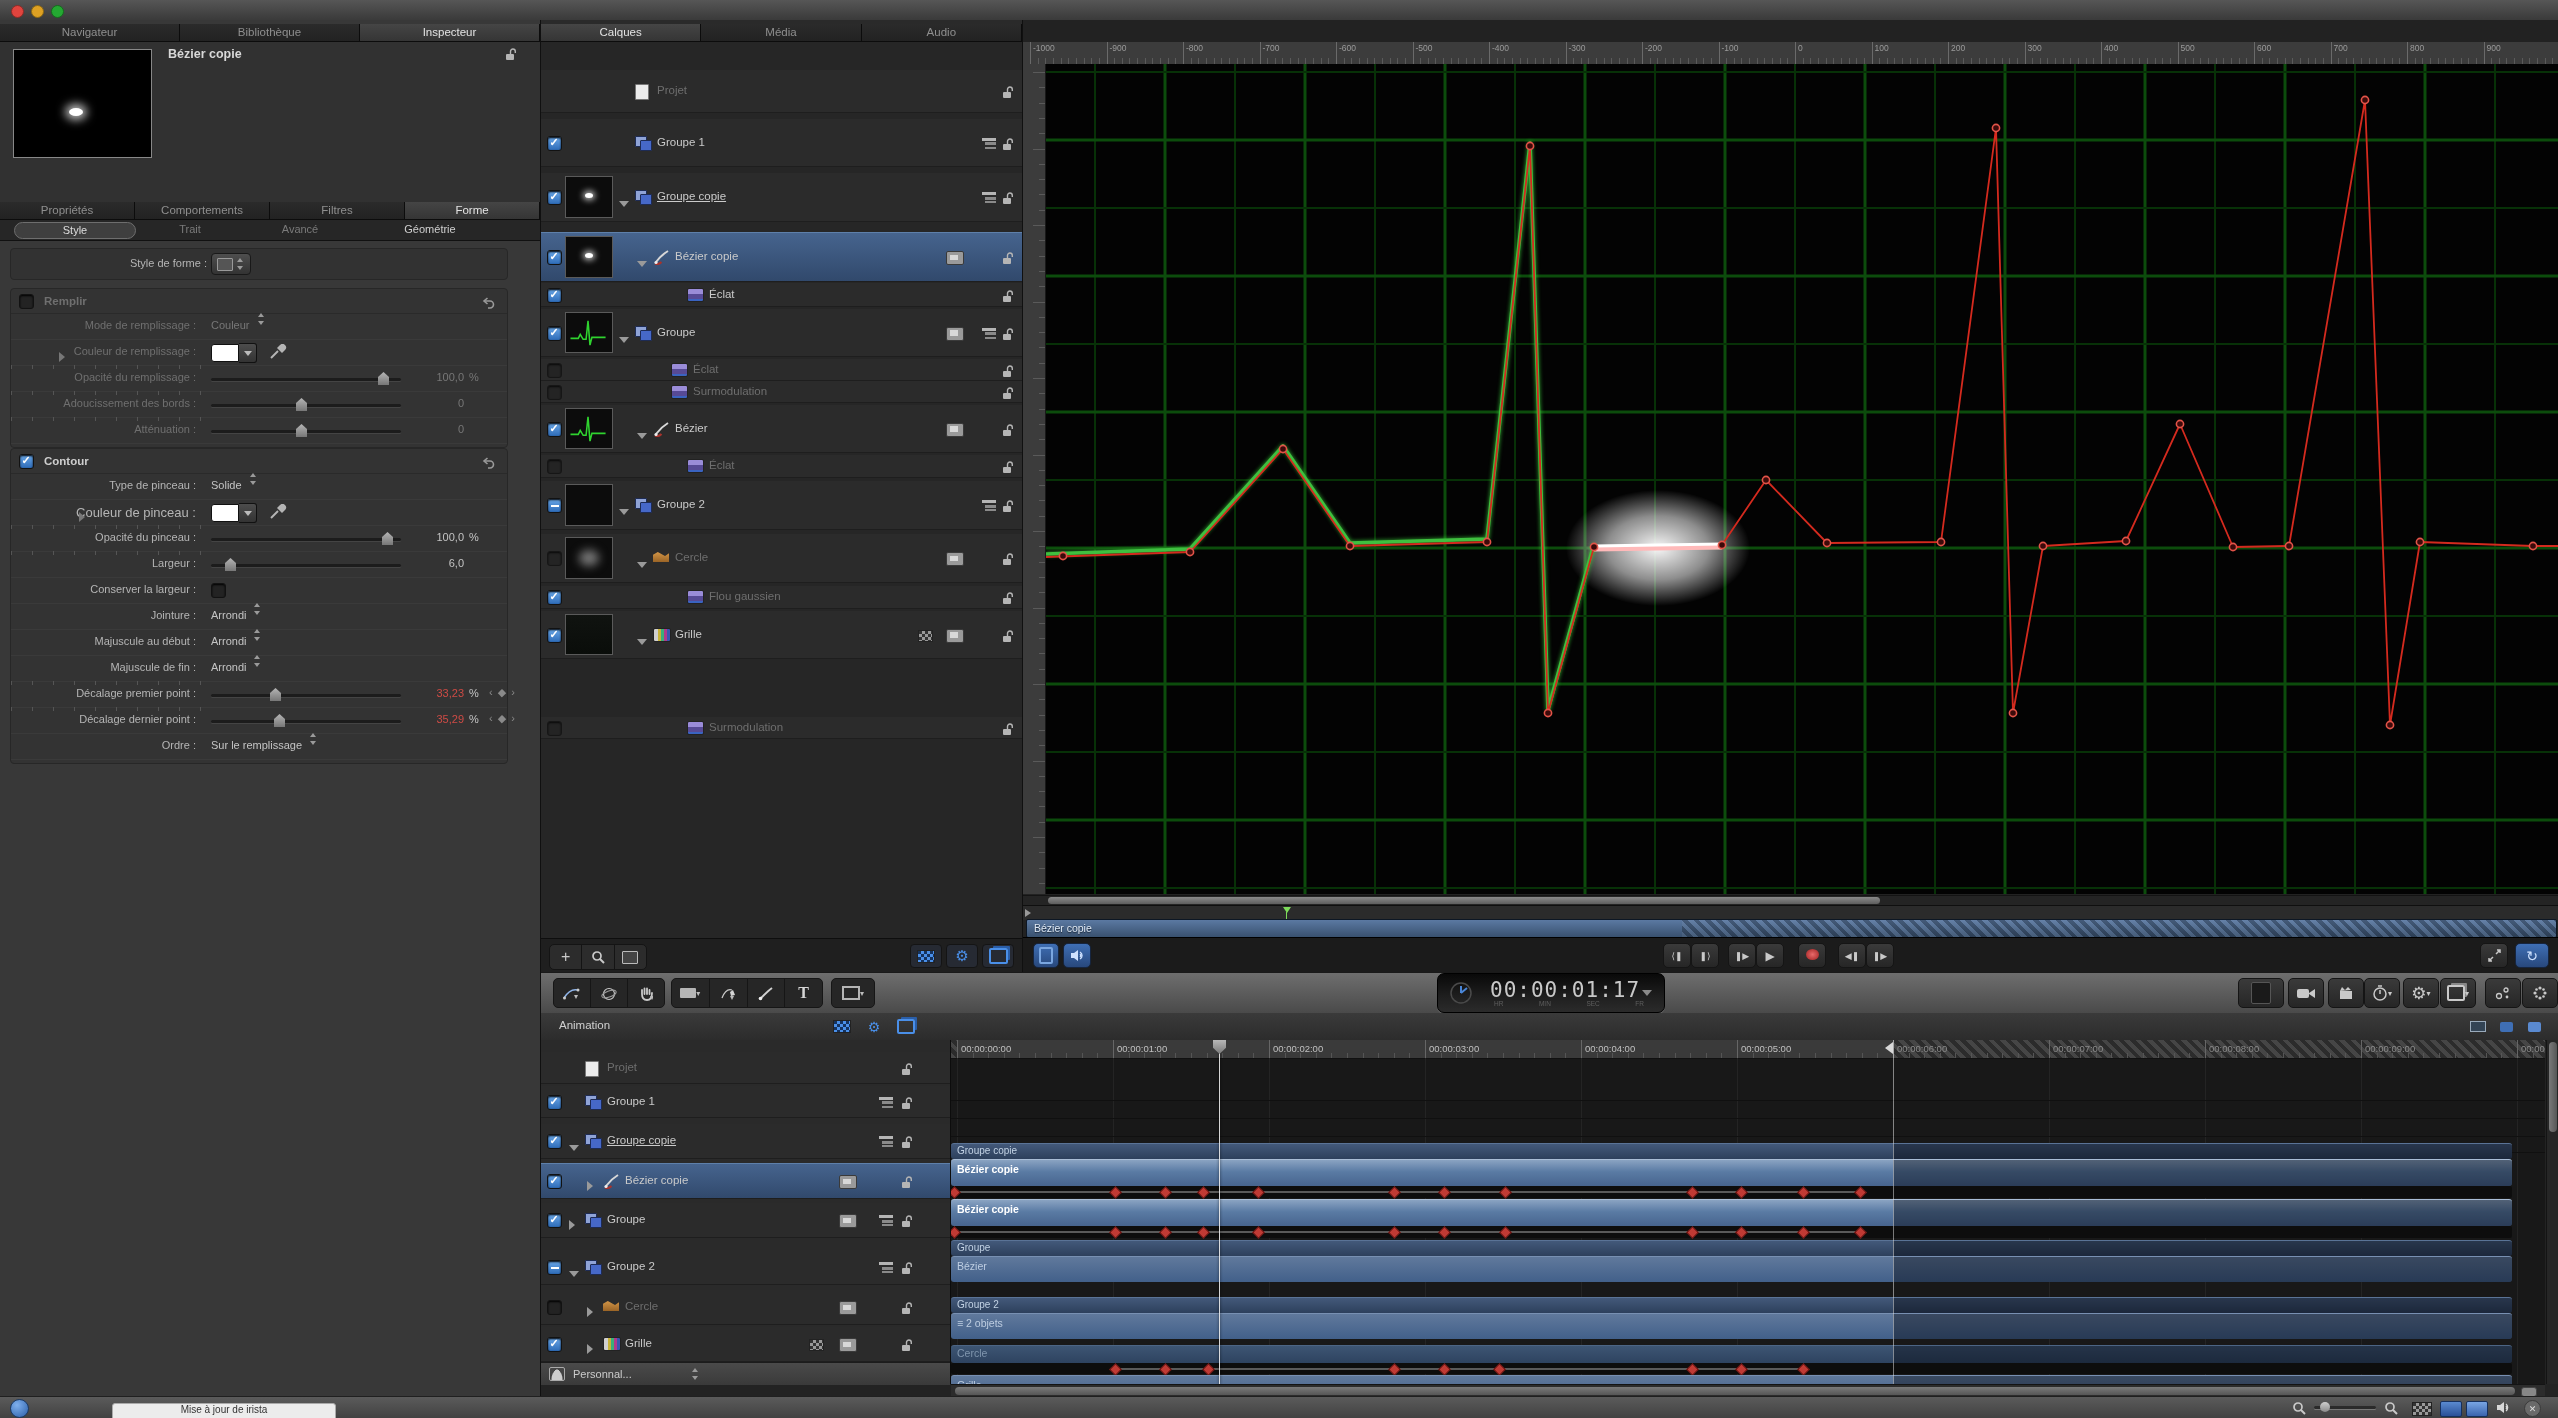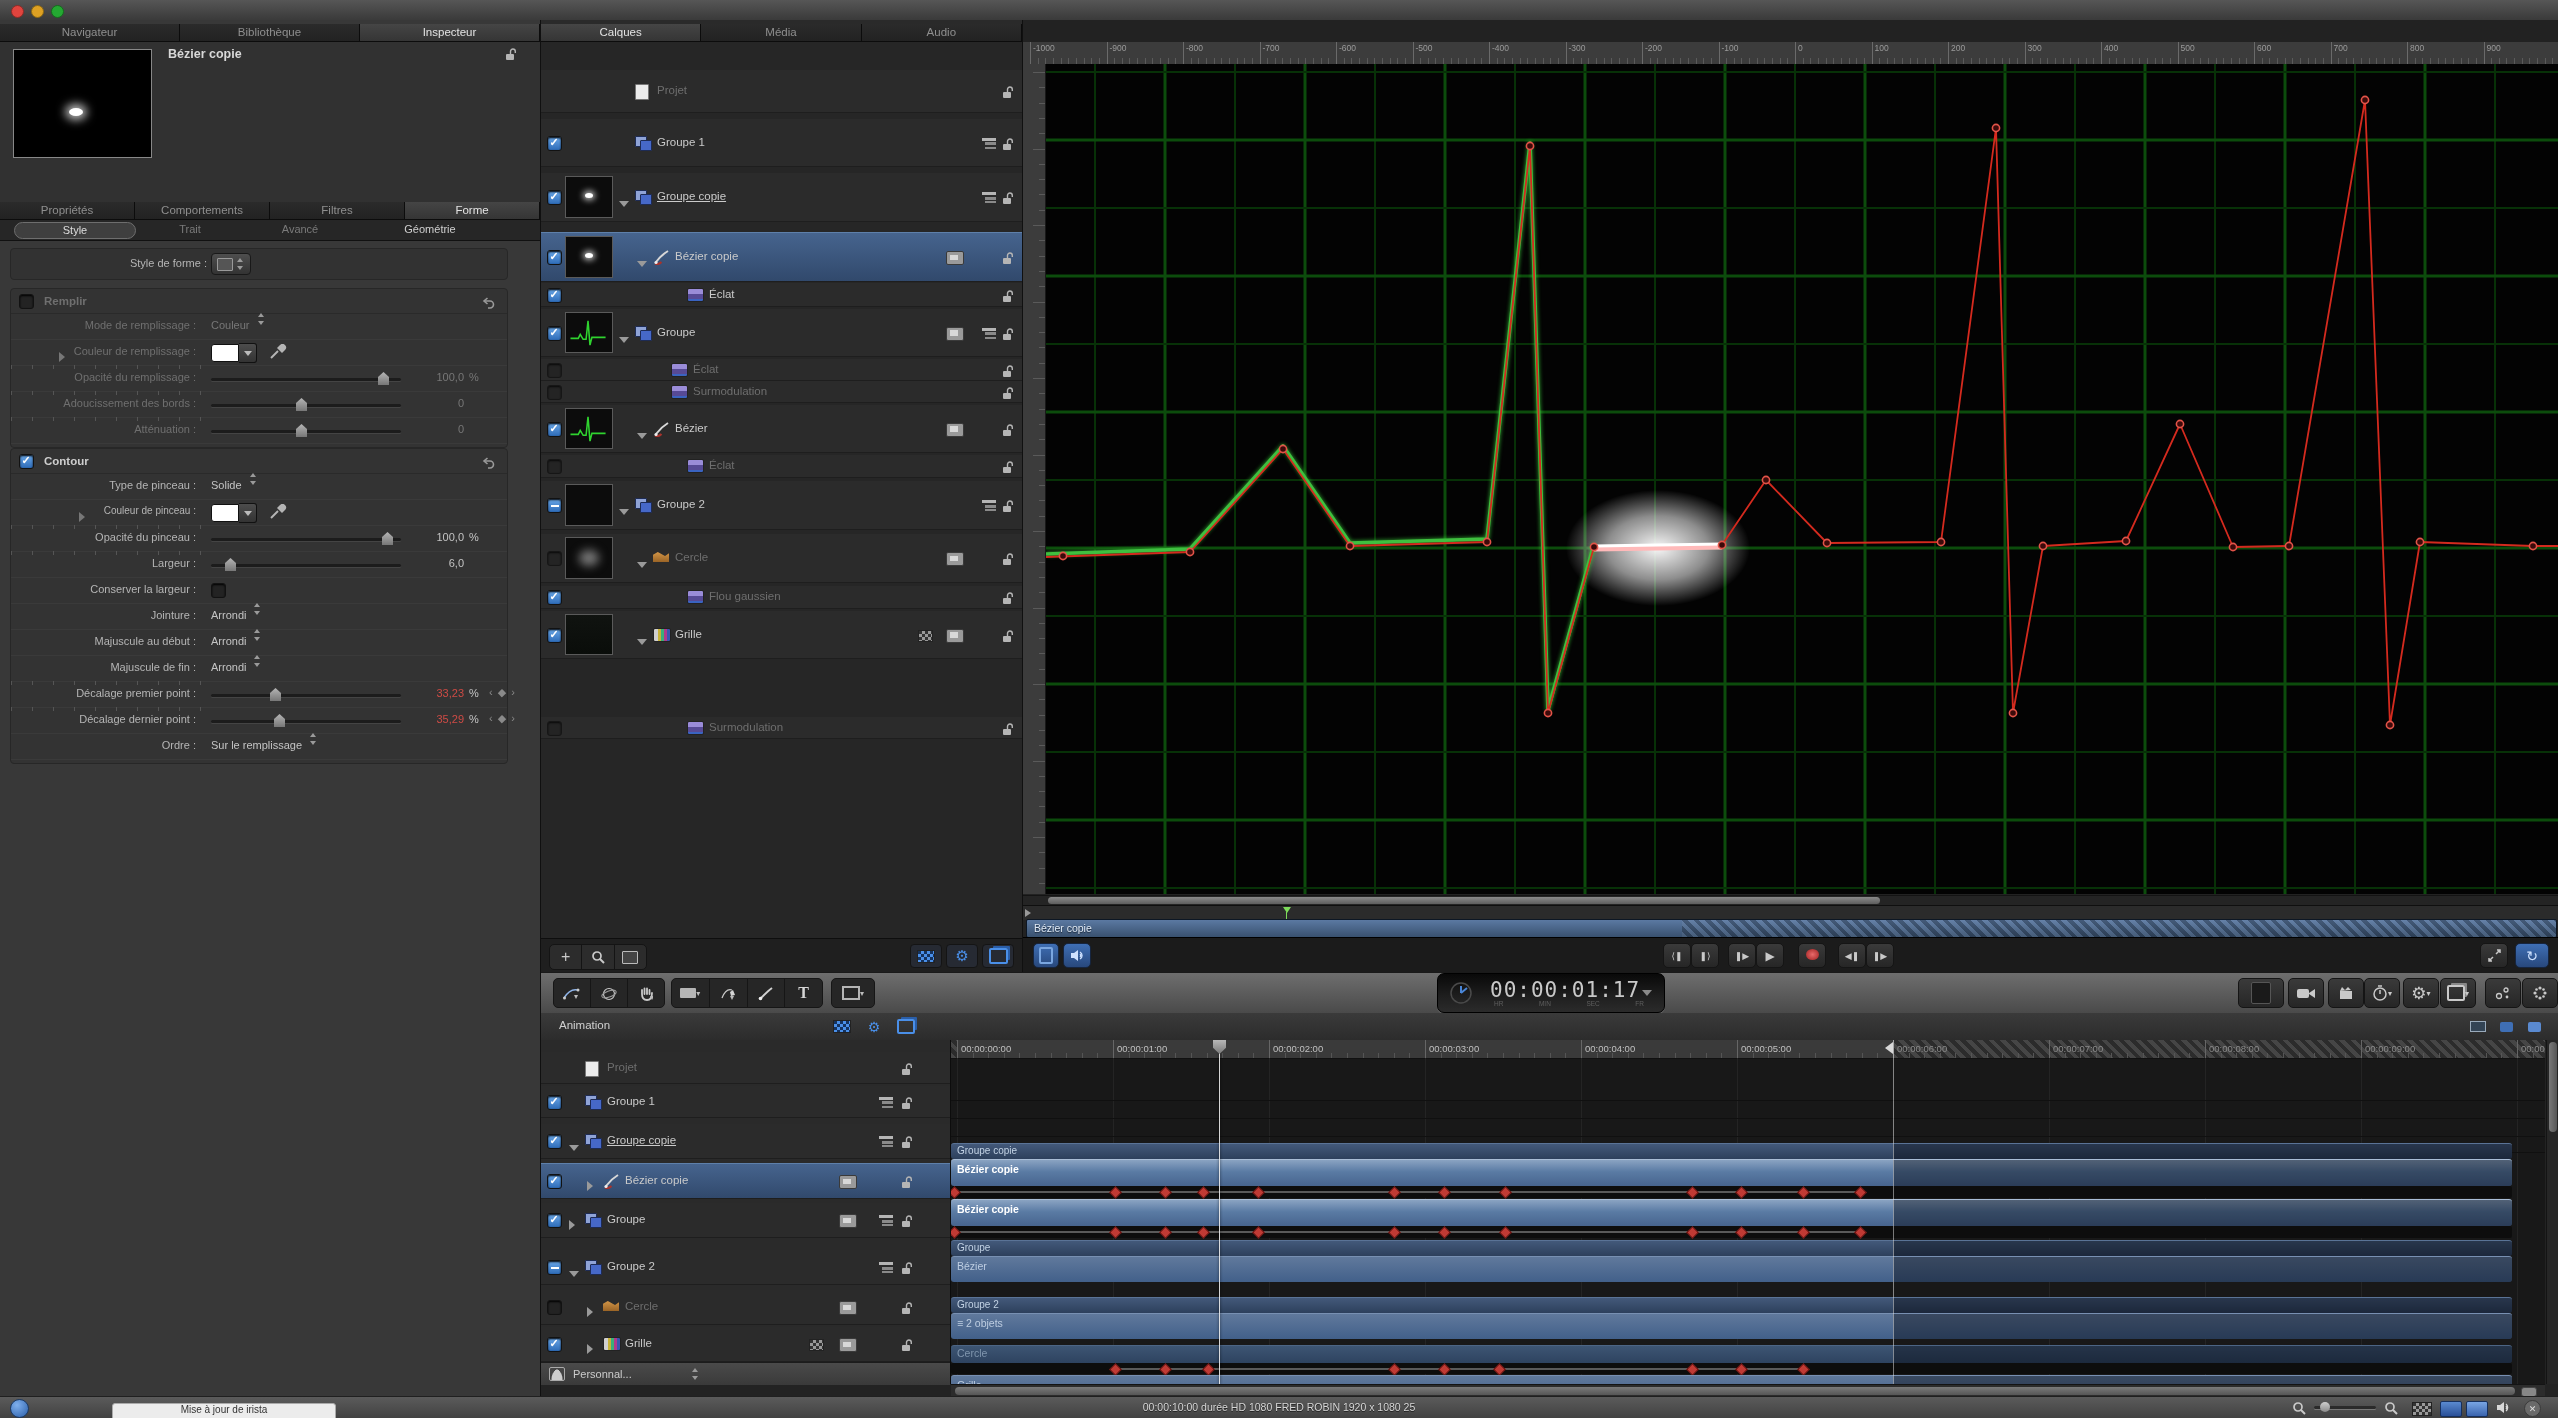--- a/index.html
+++ b/index.html
@@ -201,21 +201,21 @@
               <path d="M3 4 h5 a3.5 3.5 0 0 1 0 7 h-2" stroke="#9a9a9a" stroke-width="1.6" fill="none"></path>
               <path d="M5.5 1 L2 4 l3.5 3" stroke="#9a9a9a" stroke-width="1.6" fill="none"></path>
             </svg></div>
         </div>
         <div style="position: absolute; left: 0px; top: 24px; width: 100%; height: 26px; border-bottom: 1px solid rgb(58, 58, 58);">
           <div style="position: absolute; right: 311px; top: 6px; font-size: 11px; text-align: right; color: rgb(181, 181, 181);">Type de pinceau :</div>
           <div style="position: absolute; left: 200px; top: 6px; font-size: 11px; color: rgb(196, 196, 196);">Solide</div>
           <div class="updn" style="position: absolute; left: 239px; top: 0px;"></div>
         </div>
         <div style="position: absolute; left: 0px; top: 50px; width: 100%; height: 26px; border-bottom: 1px solid rgb(58, 58, 58);">
-          <div style="position: absolute; right: 311px; top: 6px; font-size: 10px; text-align: right; color: rgb(181, 181, 181);">Couleur de pinceau :</div>
+          <div style="position: absolute; right: 311px; top: 6px; font-size: 13px; text-align: right; color: rgb(181, 181, 181);">Couleur de pinceau :</div>
           <div style="position: absolute; right: 422px; top: 9px;"><span class="tri closed" style="border-left-color:#777"></span></div>
           <div class="flex" style="position: absolute; left: 200px; top: 4px;">
             <div class="swatch"></div>
             <div class="swdrop"></div>
           </div>
           <div style="position: absolute; left: 258px; top: 5px;"><svg width="18" height="16" viewBox="0 0 18 16">
               <path d="M2 14 L9 7" stroke="#b5b5b5" stroke-width="2"></path>
               <path d="M8 4 l5 5 3-3 a2 2 0 0 0-5-5z" fill="#b5b5b5"></path>
             </svg></div>
         </div>
@@ -1473,21 +1473,20 @@
       <div style="position: absolute; left: 410px; top: 371px; width: 1594px; height: 12px; background: rgb(44, 44, 44); border-top: 1px solid rgb(20, 20, 20);">
         <div style="position: absolute; left: 4px; top: 2px; width: 1560px; height: 8px; border-radius: 4px; background: linear-gradient(rgb(122, 122, 122), rgb(86, 86, 86));"></div>
         <div style="position: absolute; left: 1570px; top: 2px; width: 14px; height: 8px; border-radius: 3px; background: rgb(136, 136, 136); border: 1px solid rgb(68, 68, 68);"></div>
       </div>
       <div style="position: absolute; left: 2005px; top: 27px; width: 12px; height: 344px; background: rgb(38, 38, 38); border-left: 1px solid rgb(20, 20, 20);">
         <div style="position: absolute; left: 2px; top: 2px; width: 8px; height: 90px; border-radius: 4px; background: linear-gradient(90deg, rgb(122, 122, 122), rgb(86, 86, 86));"></div>
       </div>
     </div>
   <div id="statusbar" class="abs">
       <div style="position: absolute; left: 10px; top: 2px; width: 17px; height: 17px; border-radius: 50%; background: radial-gradient(circle at 35% 30%, rgb(127, 176, 238), rgb(42, 94, 168)); border: 1px solid rgb(26, 58, 102);"></div>
-      <div style="position: absolute; left: 0px; top: 4px; width: 2558px; text-align: center; font-size: 10.5px; color: rgb(214, 214, 214); text-shadow: rgb(34, 34, 34) 0px 1px 0px;">00:00:10:00 durée HD 1080 FRED ROBIN 1920 x 1080 25</div>
       <div style="position: absolute; left: 2292px; top: 4px;"><svg width="14" height="14" viewBox="0 0 14 14">
           <circle cx="6" cy="6" r="4" stroke="#c9c9c9" stroke-width="1.7" fill="none"></circle>
           <path d="M9 9 L13 13" stroke="#c9c9c9" stroke-width="2"></path>
         </svg></div>
       <div style="position: absolute; left: 2314px; top: 9px; width: 62px; height: 3px; background: rgb(42, 42, 42); border-radius: 2px; box-shadow: rgb(119, 119, 119) 0px 1px 0px;">
         <div style="position: absolute; left: 6px; top: -4px; width: 10px; height: 10px; border-radius: 50%; background: linear-gradient(rgb(207, 207, 207), rgb(138, 138, 138));"></div>
       </div>
       <div style="position: absolute; left: 2384px; top: 4px;"><svg width="14" height="14" viewBox="0 0 14 14">
           <circle cx="6" cy="6" r="4" stroke="#c9c9c9" stroke-width="1.7" fill="none"></circle>
           <path d="M9 9 L13 13" stroke="#c9c9c9" stroke-width="2"></path>

